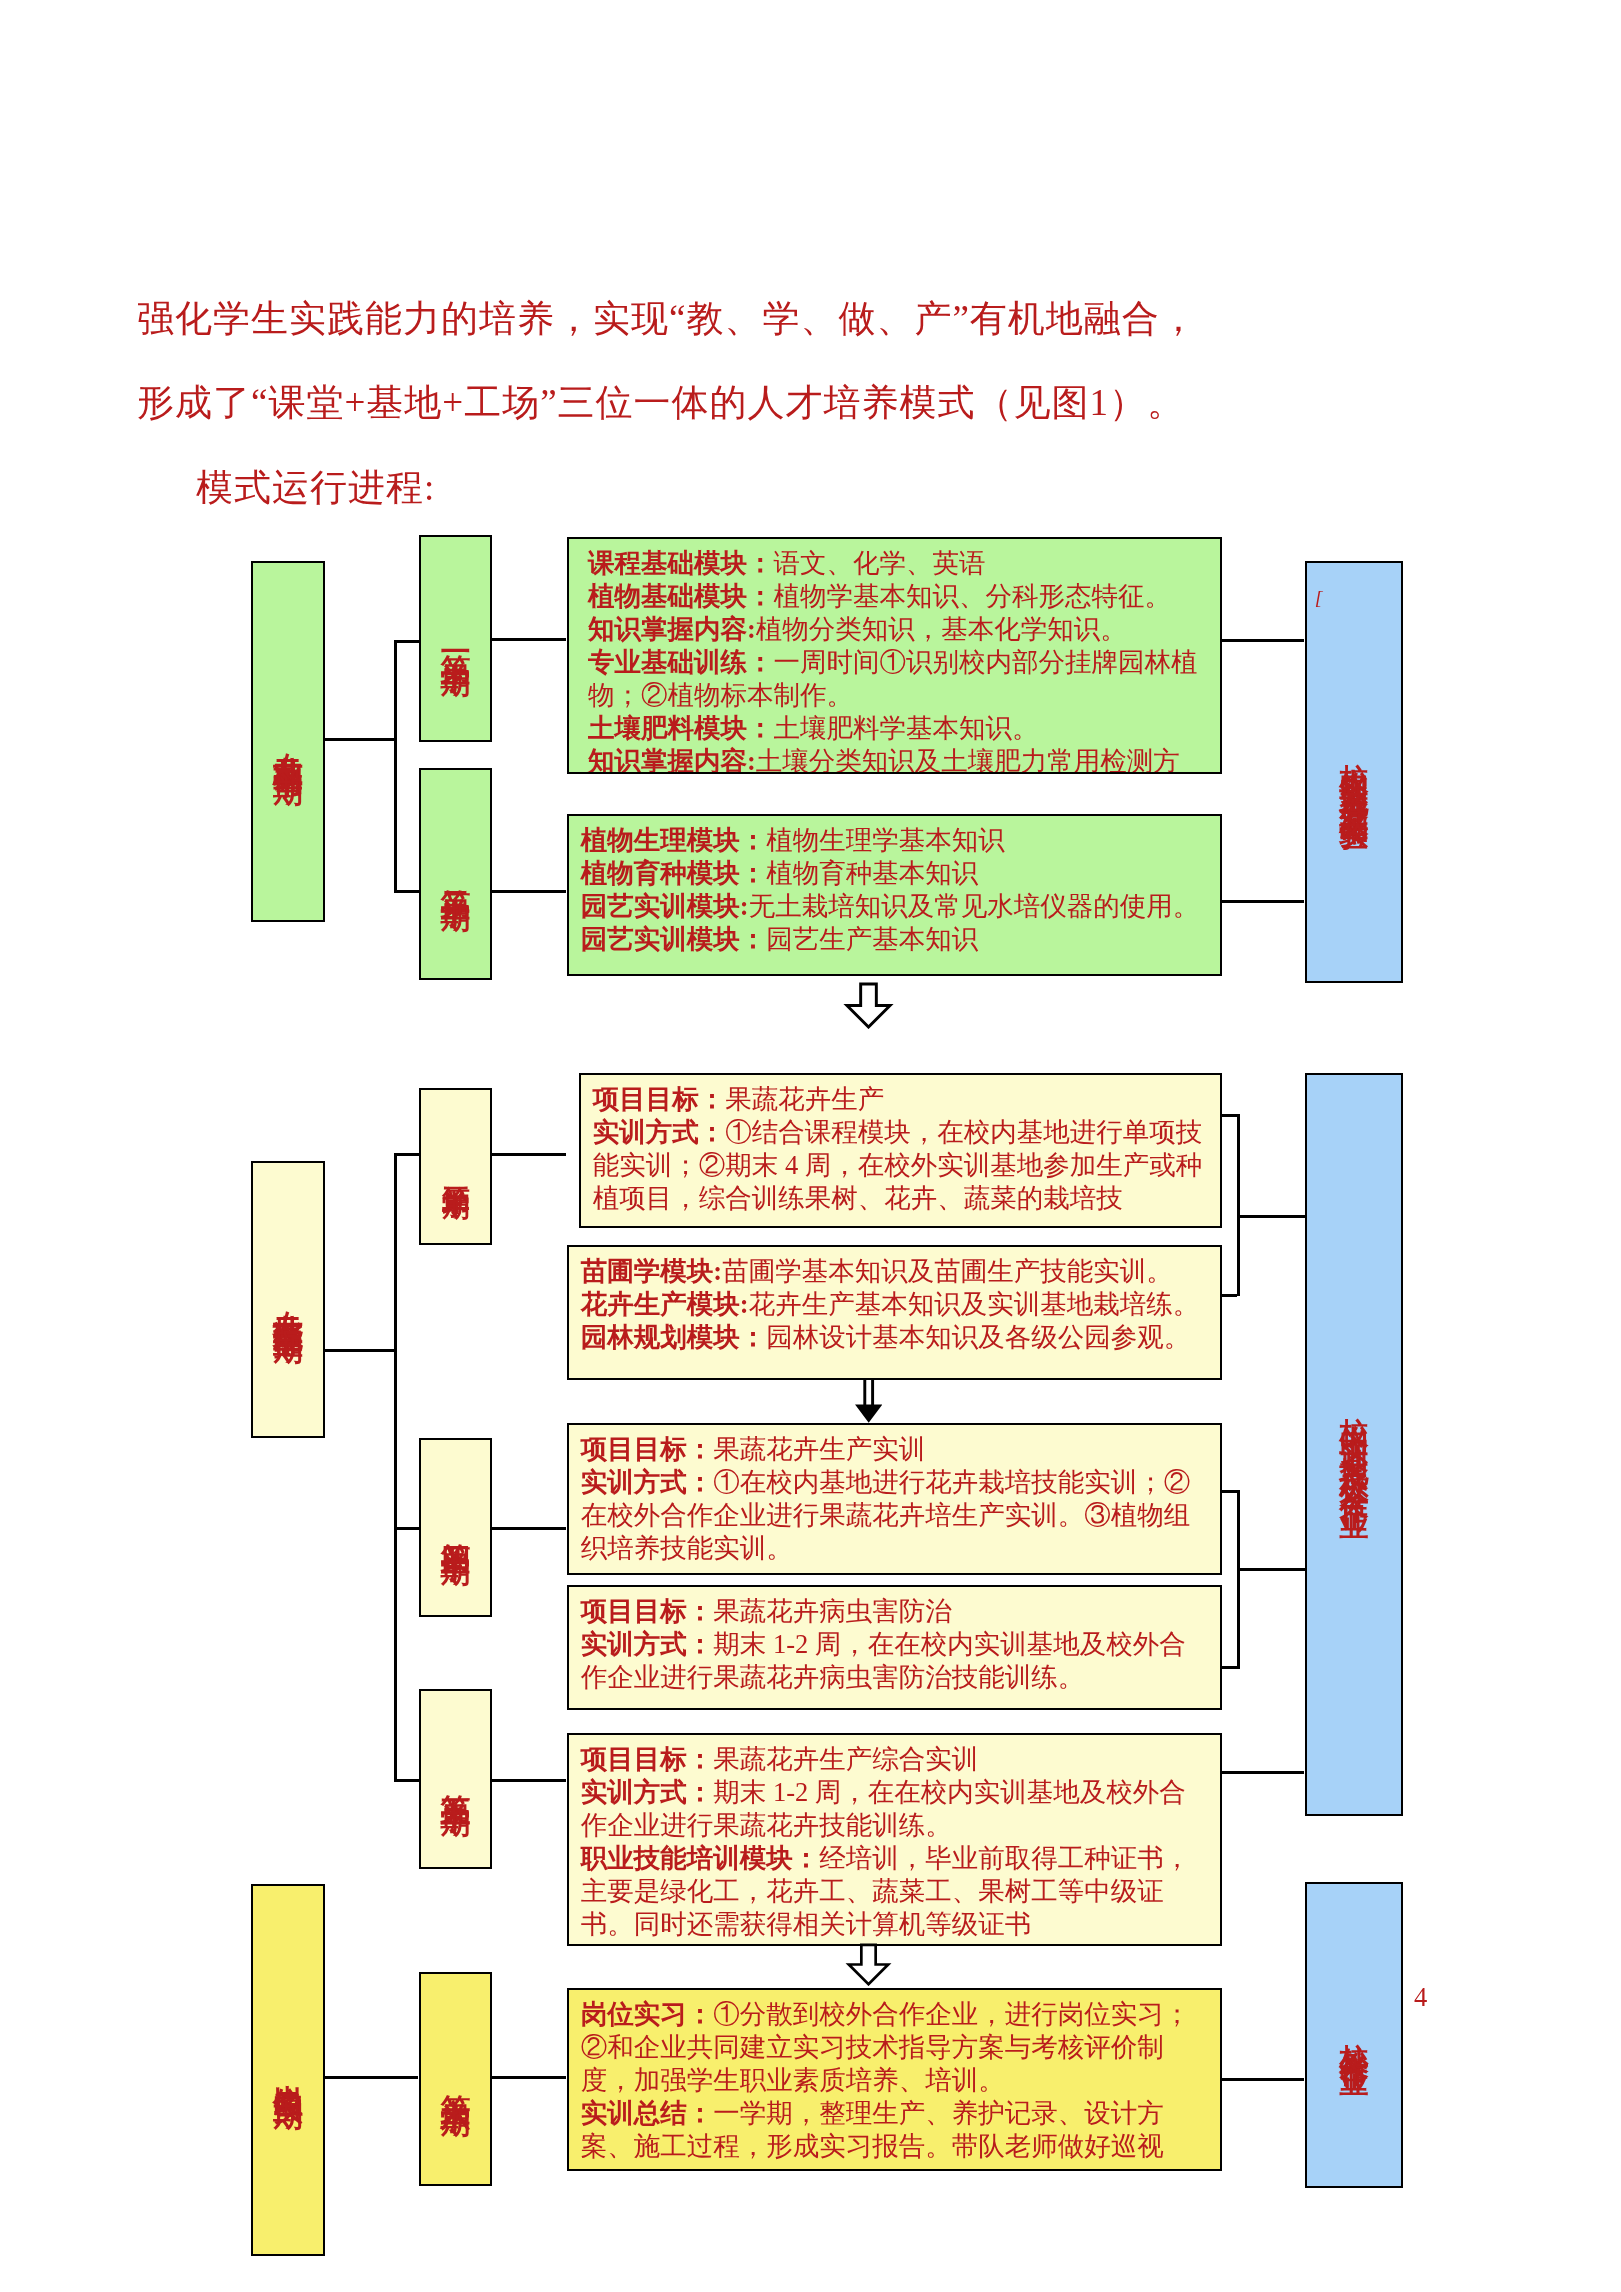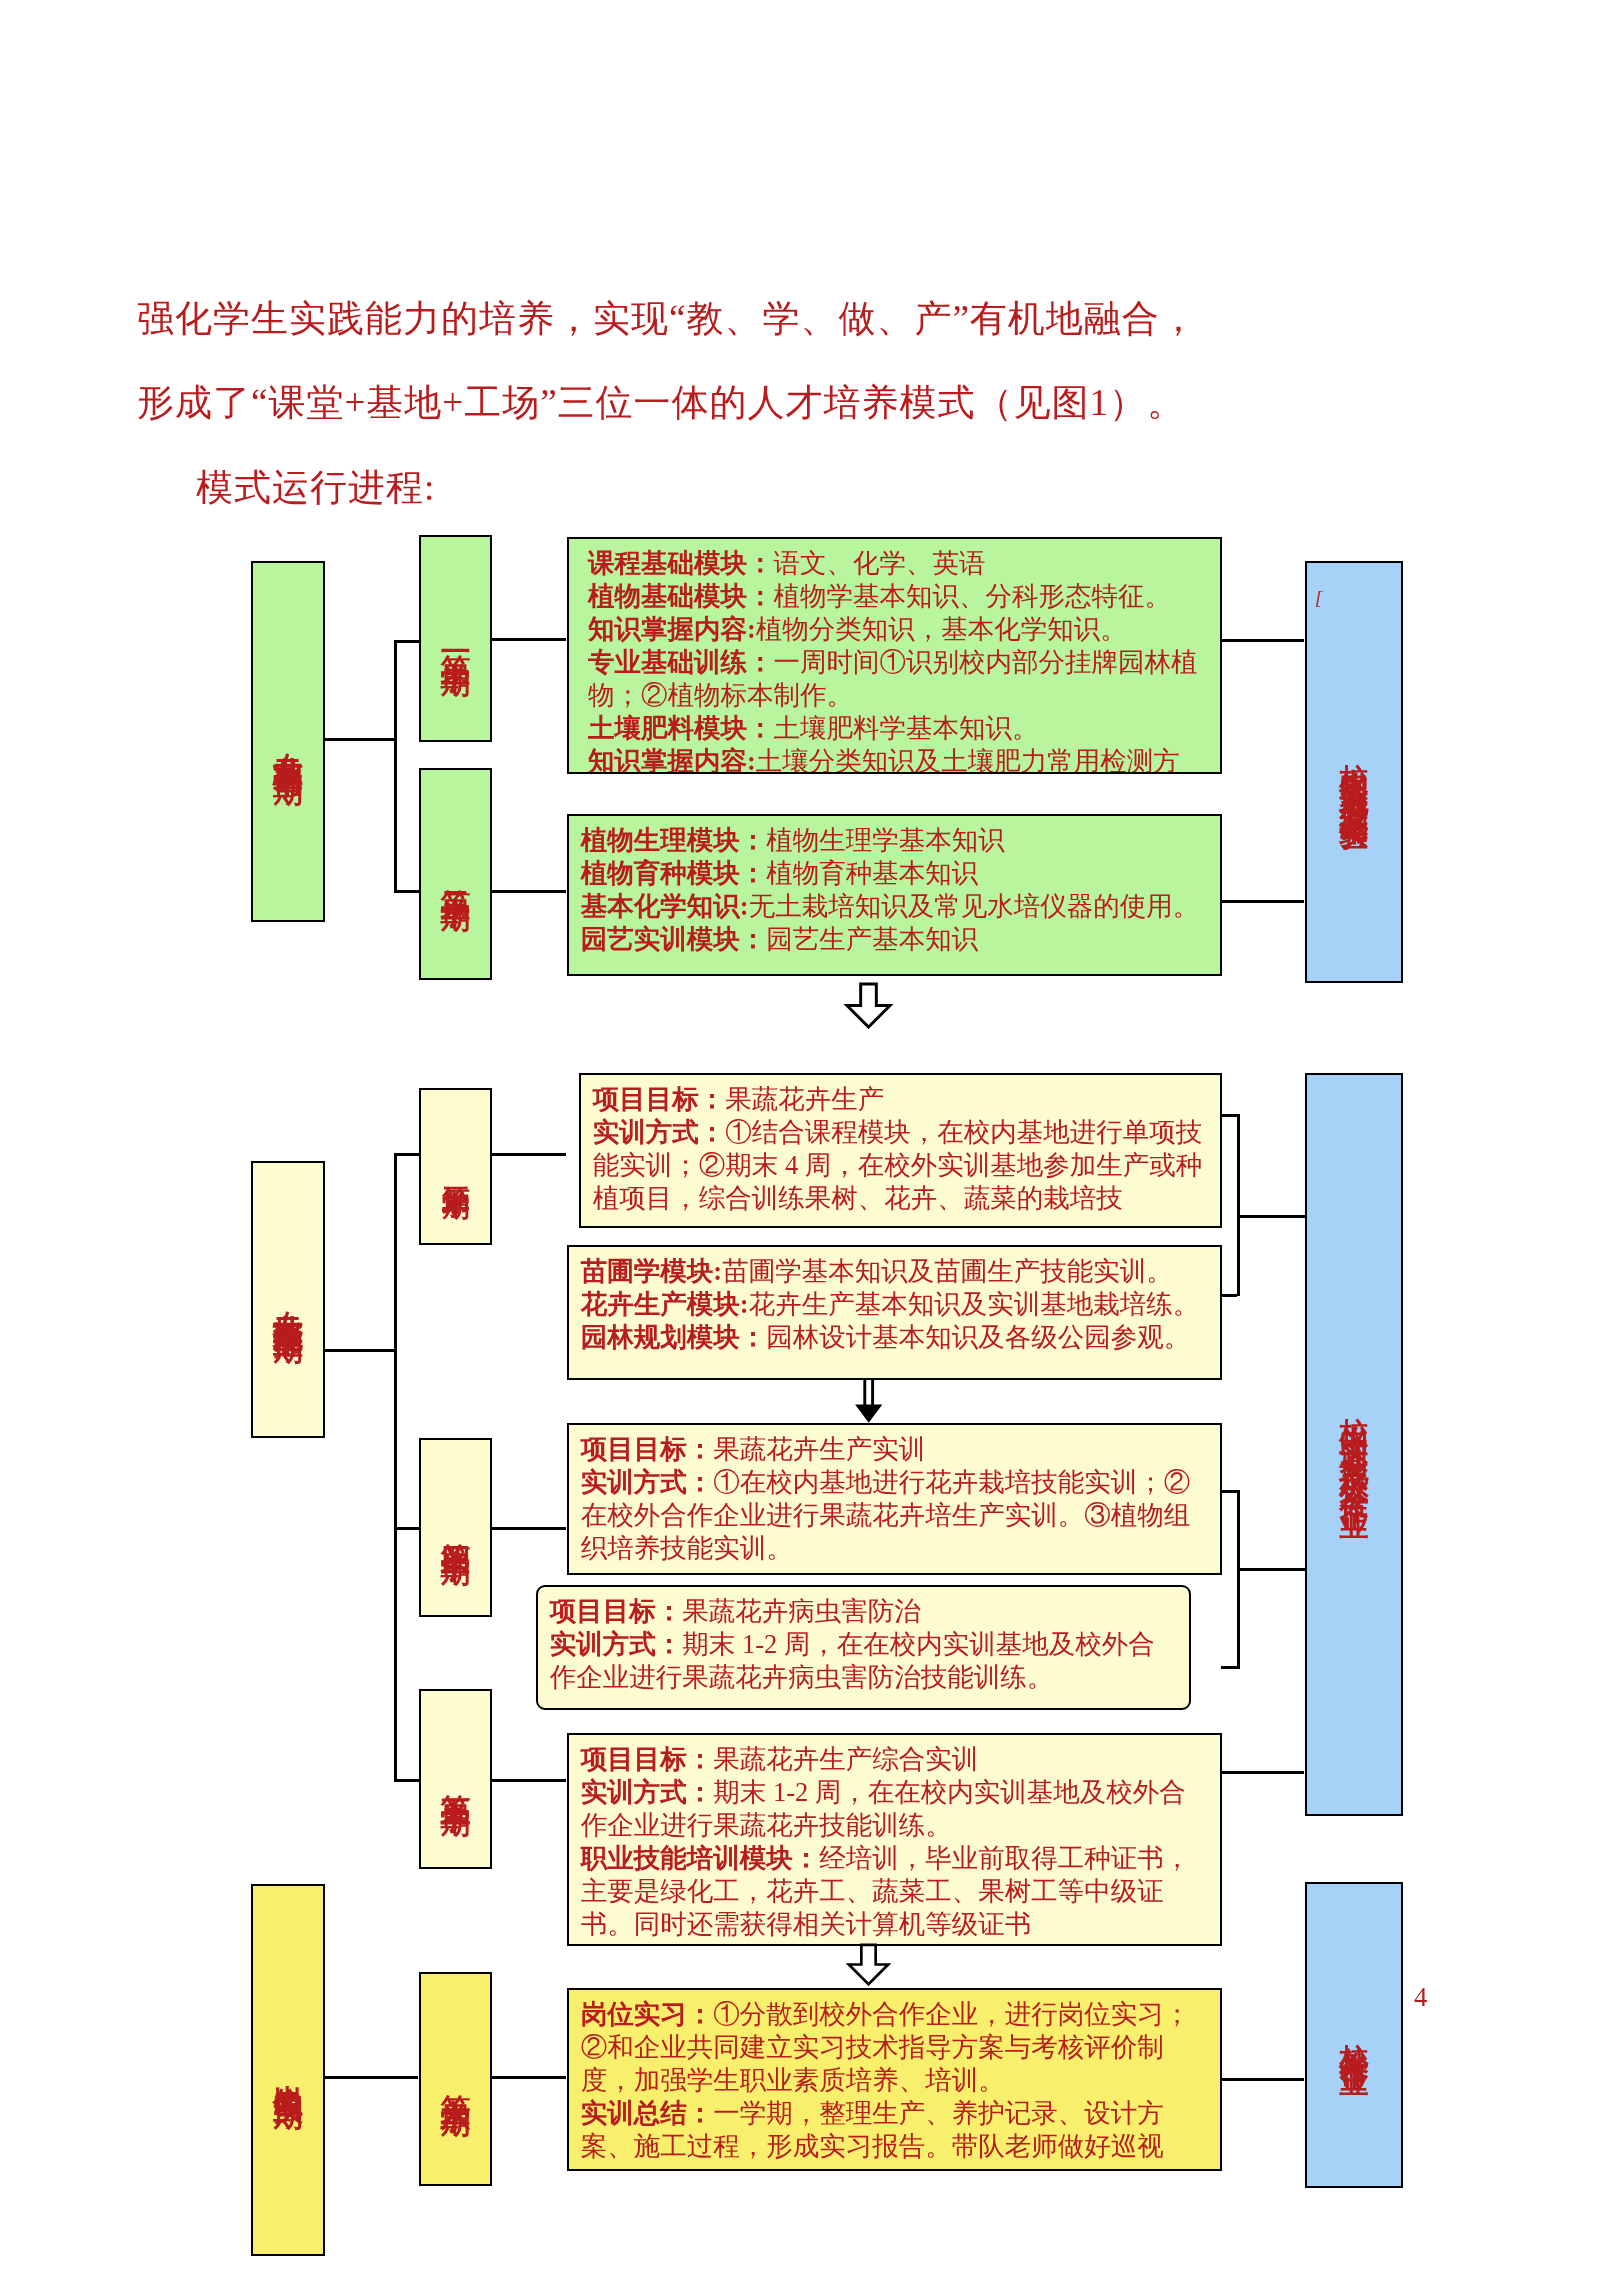--- a/index.html
+++ b/index.html
@@ -68,37 +68,37 @@
       <div class="seg"><b>课程基础模块：</b>语文、化学、英语</div>
       <div class="seg"><b>植物基础模块：</b>植物学基本知识、分科形态特征。</div>
       <div class="seg"><b>知识掌握内容:</b>植物分类知识，基本化学知识。</div>
       <div class="seg"><b>专业基础训练：</b>一周时间①识别校内部分挂牌园林植物；②植物标本制作。</div>
       <div class="seg"><b>土壤肥料模块：</b>土壤肥料学基本知识。</div>
       <div class="seg"><b>知识掌握内容:</b>土壤分类知识及土壤肥力常用检测方法。植物几种生理指标的检测</div>
     </div>
   <div class="box content c-green" style="left:567px;top:814px;width:655px;height:162px;">
       <div class="seg"><b>植物生理模块：</b>植物生理学基本知识</div>
       <div class="seg"><b>植物育种模块：</b>植物育种基本知识</div>
-      <div class="seg"><b>基本化学知识:</b>无土栽培知识及常见水培仪器的使用。</div>
+      <div class="seg"><b>园艺实训模块:</b>无土栽培知识及常见水培仪器的使用。</div>
       <div class="seg"><b>园艺实训模块：</b>园艺生产基本知识</div>
     </div>
   <div class="box content c-pale" style="left:579px;top:1073px;width:643px;height:155px;">
       <div class="seg"><b>项目目标：</b>果蔬花卉生产</div>
       <div class="seg"><b>实训方式：</b>①结合课程模块，在校内基地进行单项技能实训；②期末 4 周，在校外实训基地参加生产或种植项目，综合训练果树、花卉、蔬菜的栽培技</div>
     </div>
   <div class="box content c-pale" style="left:567px;top:1245px;width:655px;height:135px;">
       <div class="seg"><b>苗圃学模块:</b>苗圃学基本知识及苗圃生产技能实训。</div>
       <div class="seg"><b>花卉生产模块:</b>花卉生产基本知识及实训基地栽培练。</div>
       <div class="seg"><b>园林规划模块：</b>园林设计基本知识及各级公园参观。</div>
     </div>
   <div class="box content c-pale" style="left:567px;top:1423px;width:655px;height:152px;">
       <div class="seg"><b>项目目标：</b>果蔬花卉生产实训</div>
       <div class="seg"><b>实训方式：</b>①在校内基地进行花卉栽培技能实训；②在校外合作企业进行果蔬花卉培生产实训。③植物组织培养技能实训。</div>
     </div>
-  <div class="box content c-pale" style="left:536px;top:1585px;width:655px;height:125px;border-radius:9px;">
+  <div class="box content c-pale" style="left:567px;top:1585px;width:655px;height:125px;">
       <div class="seg"><b>项目目标：</b>果蔬花卉病虫害防治</div>
       <div class="seg"><b>实训方式：</b>期末 1-2 周，在在校内实训基地及校外合作企业进行果蔬花卉病虫害防治技能训练。</div>
     </div>
   <div class="box content c-pale" style="left:567px;top:1733px;width:655px;height:213px;">
       <div class="seg"><b>项目目标：</b>果蔬花卉生产综合实训</div>
       <div class="seg"><b>实训方式：</b>期末 1-2 周，在在校内实训基地及校外合作企业进行果蔬花卉技能训练。</div>
       <div class="seg"><b>职业技能培训模块：</b>经培训，毕业前取得工种证书，主要是绿化工，花卉工、蔬菜工、果树工等中级证书。同时还需获得相关计算机等级证书</div>
     </div>
   <div class="box content c-bright" style="left:567px;top:1988px;width:655px;height:183px;">
       <div class="seg"><b>岗位实习：</b>①分散到校外合作企业，进行岗位实习；②和企业共同建立实习技术指导方案与考核评价制度，加强学生职业素质培养、培训。</div>

